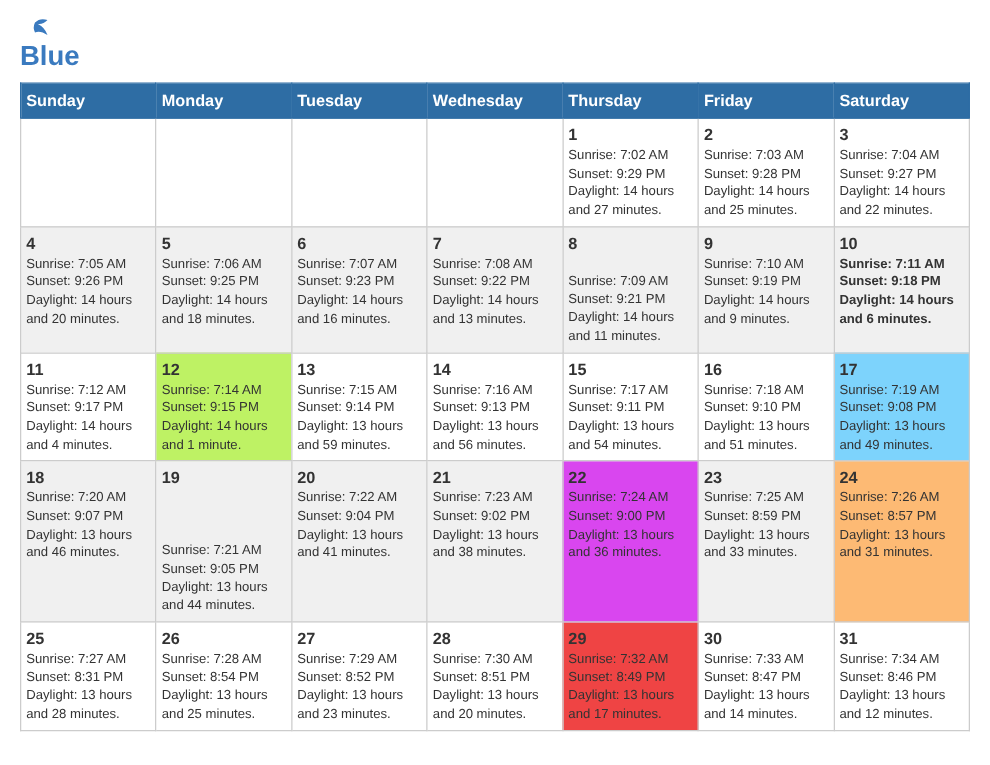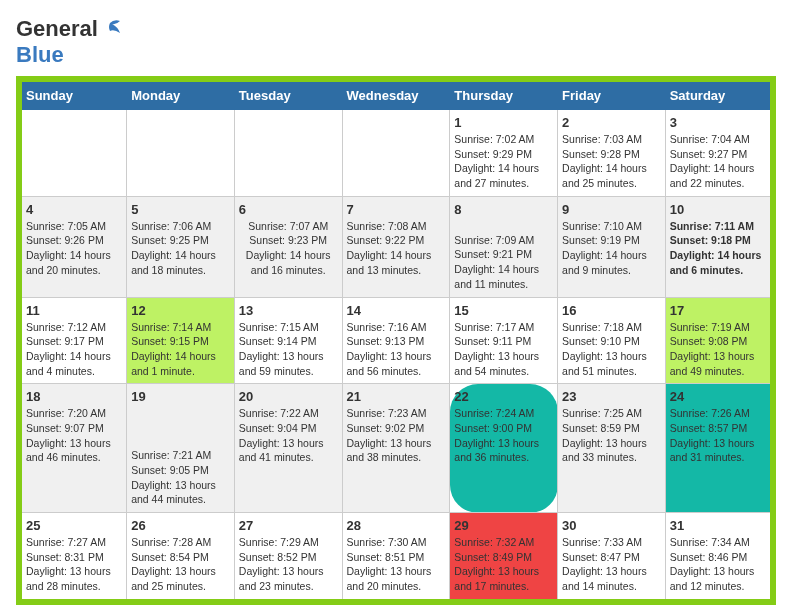--- a/index.html
+++ b/index.html
@@ -33,21 +33,21 @@
       font-weight: bold;
       color: #333;
     }
     .location {
       font-size: 16px;
       color: #333;
     }
     .calendar-table {
       width: 100%;
       border-collapse: collapse;
-      border: 6px solid #84cc16;
+      border: 1px solid #84cc16;
     }
     .calendar-table th {
       background-color: #2e6da4;
       color: #fff;
       font-size: 13px;
       font-weight: bold;
       padding: 6px 4px;
       text-align: left;
       border: 1px solid #2e6da4;
     }
@@ -82,21 +82,20 @@
     .empty-cell {
       background: #fff;
     }
   </style>
 </head>
 <body>
 
 <div class="header">
   <div class="logo">
     <div class="logo-row">
-      <span style="font-size:22px;font-weight:bold;color:#333;">General</span>
 
       <svg width="22" height="18" viewBox="0 0 22 18" style="margin-left:2px;margin-top:-2px;">
         <path d="M10 4 Q14 0 20 2 Q16 6 12 5 Q18 8 20 14 Q14 10 10 12 Q8 8 10 4Z" fill="#3a7abf"></path>
       </svg>
     </div>
     <div>
       <span style="font-size:22px;font-weight:bold;color:#3a7abf;">Blue</span>
     </div>
   </div>
   <div class="title-block">
@@ -150,21 +149,21 @@
 Daylight: 14 hours and 20 minutes.</div>
         </td>
         <td style="background: rgb(240, 240, 240);">
           <span class="day-num">5</span>
           <div class="day-info" style="white-space: pre-line;">Sunrise: 7:06 AM
 Sunset: 9:25 PM
 Daylight: 14 hours and 18 minutes.</div>
         </td>
         <td style="background: rgb(240, 240, 240);">
           <span class="day-num">6</span>
-          <div class="day-info" style="white-space: pre-line; text-align: center;">Sunrise: 7:07 AM
+          <div class="day-info" style="white-space: pre-line;">Sunrise: 7:07 AM
 Sunset: 9:23 PM
 Daylight: 14 hours and 16 minutes.</div>
         </td>
         <td style="background: rgb(240, 240, 240);">
           <span class="day-num">7</span>
           <div class="day-info" style="white-space: pre-line;">Sunrise: 7:08 AM
 Sunset: 9:22 PM
 Daylight: 14 hours and 13 minutes.</div>
         </td>
         <td style="background: rgb(240, 240, 240);">
@@ -216,21 +215,21 @@
           <div class="day-info" style="white-space: pre-line;">Sunrise: 7:17 AM
 Sunset: 9:11 PM
 Daylight: 13 hours and 54 minutes.</div>
         </td>
         <td style="background: rgb(255, 255, 255);">
           <span class="day-num">16</span>
           <div class="day-info" style="white-space: pre-line;">Sunrise: 7:18 AM
 Sunset: 9:10 PM
 Daylight: 13 hours and 51 minutes.</div>
         </td>
-        <td style="background: #bef264;">
+        <td style="background: #7dd3fc;">
           <span class="day-num">17</span>
           <div class="day-info" style="white-space: pre-line;">Sunrise: 7:19 AM
 Sunset: 9:08 PM
 Daylight: 13 hours and 49 minutes.</div>
         </td>
       </tr>
       <tr>
         <td style="background: rgb(240, 240, 240);">
           <span class="day-num">18</span>
           <div class="day-info" style="white-space: pre-line;">Sunrise: 7:20 AM
@@ -248,33 +247,33 @@
           <div class="day-info" style="white-space: pre-line;">Sunrise: 7:22 AM
 Sunset: 9:04 PM
 Daylight: 13 hours and 41 minutes.</div>
         </td>
         <td style="background: rgb(240, 240, 240);">
           <span class="day-num">21</span>
           <div class="day-info" style="white-space: pre-line;">Sunrise: 7:23 AM
 Sunset: 9:02 PM
 Daylight: 13 hours and 38 minutes.</div>
         </td>
-        <td style="background: #14b8a6; border-radius: 28px;">
+        <td style="background: #d946ef;">
           <span class="day-num">22</span>
           <div class="day-info" style="white-space: pre-line;">Sunrise: 7:24 AM
 Sunset: 9:00 PM
 Daylight: 13 hours and 36 minutes.</div>
         </td>
         <td style="background: rgb(240, 240, 240);">
           <span class="day-num">23</span>
           <div class="day-info" style="white-space: pre-line;">Sunrise: 7:25 AM
 Sunset: 8:59 PM
 Daylight: 13 hours and 33 minutes.</div>
         </td>
-        <td style="background: #14b8a6;">
+        <td style="background: #fdba74;">
           <span class="day-num">24</span>
           <div class="day-info" style="white-space: pre-line;">Sunrise: 7:26 AM
 Sunset: 8:57 PM
 Daylight: 13 hours and 31 minutes.</div>
         </td>
       </tr>
       <tr>
         <td style="background: rgb(255, 255, 255);">
           <span class="day-num">25</span>
           <div class="day-info" style="white-space: pre-line;">Sunrise: 7:27 AM

